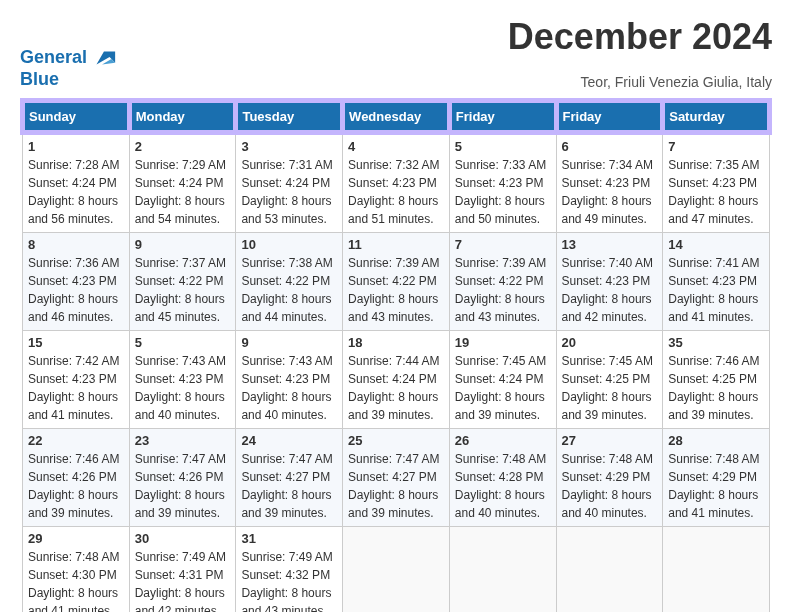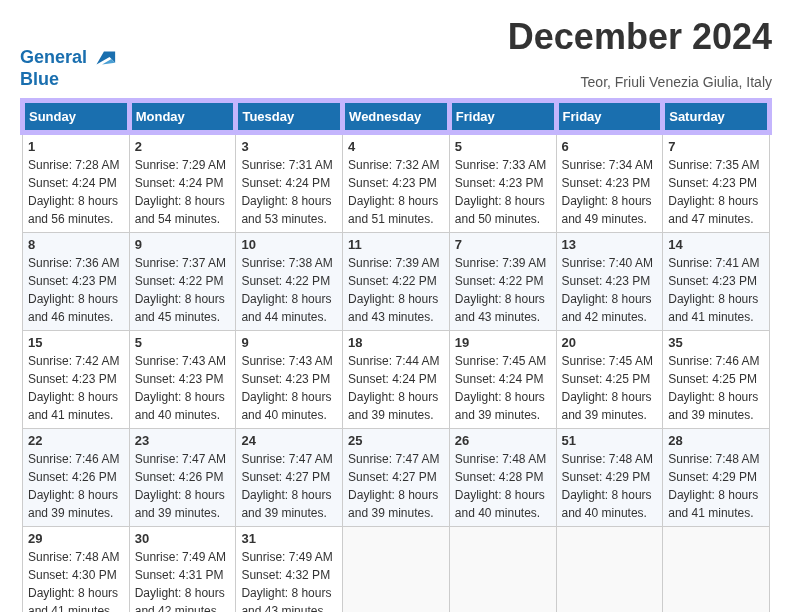--- a/index.html
+++ b/index.html
@@ -285,21 +285,21 @@
           Sunrise: 7:47 AM<br>Sunset: 4:27 PM<br>Daylight: 8 hours and 39 minutes.
         </div>
       </td>
         <td>
         <span class="day-num">26</span>
         <div class="day-detail">
           Sunrise: 7:48 AM<br>Sunset: 4:28 PM<br>Daylight: 8 hours and 40 minutes.
         </div>
       </td>
         <td>
-        <span class="day-num">51</span>
+        <span class="day-num">27</span>
         <div class="day-detail">
           Sunrise: 7:48 AM<br>Sunset: 4:29 PM<br>Daylight: 8 hours and 40 minutes.
         </div>
       </td>
         <td>
         <span class="day-num">28</span>
         <div class="day-detail">
           Sunrise: 7:48 AM<br>Sunset: 4:29 PM<br>Daylight: 8 hours and 41 minutes.
         </div>
       </td>

